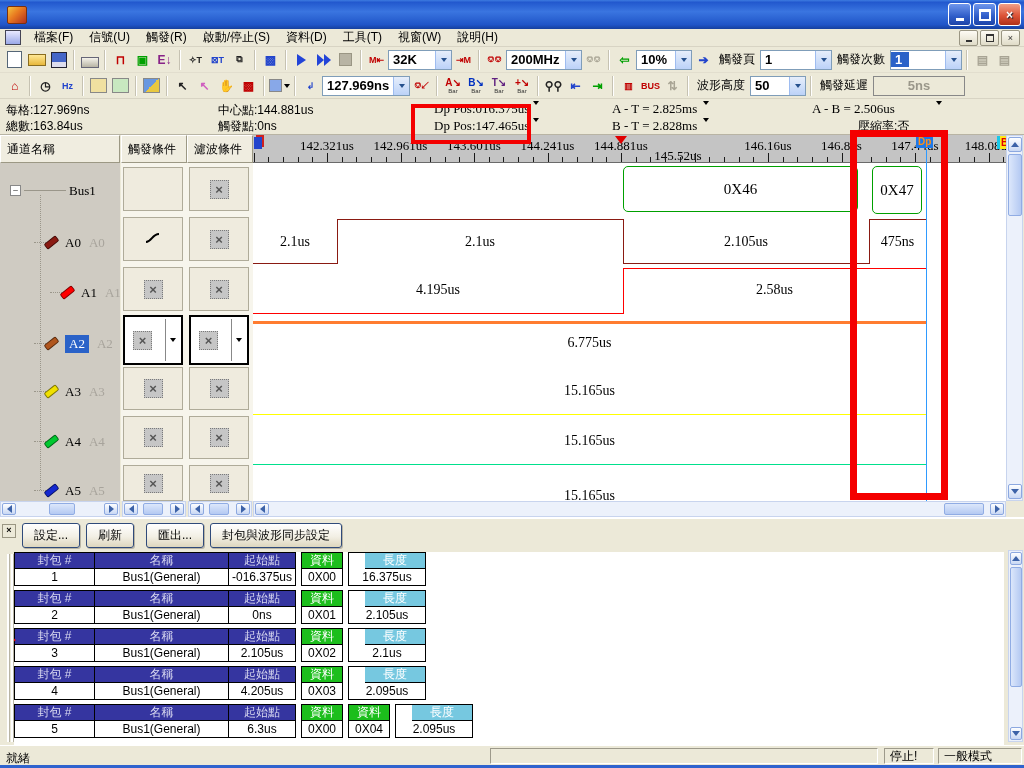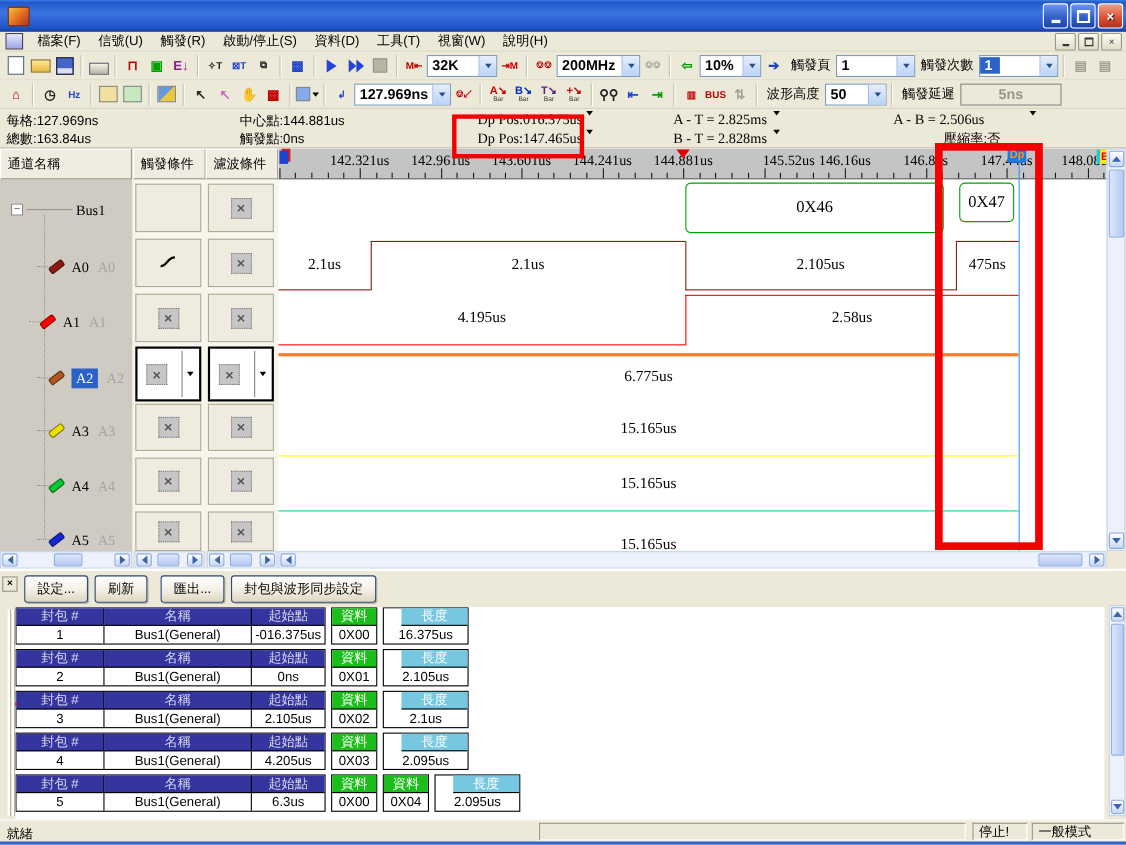--- a/index.html
+++ b/index.html
@@ -391,21 +391,21 @@
         <div class="minus-box">−</div>
         <div style="width: 42px; border-top: 1px solid rgb(154, 150, 138); margin: 0px 3px;"></div>
         <span>Bus1</span>
       </div>
       <div class="tree-item" style="top: 99px; left: 44px; height: 17px;">
         <div style="position: absolute; left: -10px; top: 8px; width: 12px; border-top: 1px dotted rgb(154, 150, 138);"></div>
         <div class="pen" style="background: rgb(138, 26, 18); margin-right: 6px;"></div>
         <span>A0</span>
         <span class="gray-dup">A0</span>
       </div>
-      <div class="tree-item" style="top: 149px; left: 36px; height: 17px; justify-content: flex-end;">
+      <div class="tree-item" style="top: 149px; left: 60px; height: 17px; justify-content: flex-end;">
         <div style="position: absolute; left: -10px; top: 8px; width: 12px; border-top: 1px dotted rgb(154, 150, 138);"></div>
         <div class="pen" style="background: rgb(255, 0, 0); margin-right: 6px;"></div>
         <span>A1</span>
         <span class="gray-dup">A1</span>
       </div>
       <div class="tree-item" style="top: 200px; left: 44px; height: 17px;">
         <div style="position: absolute; left: -10px; top: 8px; width: 12px; border-top: 1px dotted rgb(154, 150, 138);"></div>
         <div class="pen" style="background: rgb(176, 86, 30); margin-right: 6px;"></div>
         <span class="sel-blue">A2</span>
         <span class="gray-dup">A2</span>
@@ -485,21 +485,21 @@
     </div>
   </div>
 <div class="wavepane" id="wavepane">
   <div class="ruler" id="ruler">
     <div class="origin-mark"></div>
   <div class="ruler-label" style="left: 74px;">142.321us</div>
       <div class="ruler-label" style="left: 147.5px;">142.961us</div>
       <div class="ruler-label" style="left: 221px;">143.601us</div>
       <div class="ruler-label" style="left: 294.5px;">144.241us</div>
       <div class="ruler-label" style="left: 368px;">144.881us</div>
-      <div class="ruler-label" style="left: 464px;">145.52us</div>
+      <div class="ruler-label" style="left: 425px; margin-top: 10px;">145.52us</div>
       <div class="ruler-label" style="left: 515px;">146.16us</div>
       <div class="ruler-label" style="left: 588.5px;">146.8us</div>
       <div class="ruler-label" style="left: 662px;">147.44us</div>
       <div class="ruler-label" style="left: 735.5px;">148.08us</div>
       <div class="tick" style="left: 0.5px; height: 9px;"></div>
       <div class="tick" style="left: 15.2px; height: 5px;"></div>
       <div class="tick" style="left: 29.9px; height: 5px;"></div>
       <div class="tick" style="left: 44.6px; height: 5px;"></div>
       <div class="tick" style="left: 59.3px; height: 5px;"></div>
       <div class="tick" style="left: 74px; height: 9px;"></div>
@@ -550,21 +550,21 @@
       <div class="tick" style="left: 735.5px; height: 9px;"></div>
       <div class="tick" style="left: 750.2px; height: 5px;"></div>
       <div class="trig-tri" style="left: 368px;"></div>
       <div class="dp-mark" style="left: 663px;">Dp</div>
       <div class="edge-mark" style="left: 744px;">B</div>
     </div>
 <div class="dpline" style="left: 673px; top: 14px; height: 352px;"></div>
     <div class="bus-seg" style="left: 370px; top: 31px; width: 235px; height: 46px; border-color: rgb(0, 160, 0);">
       <span>0X46</span>
     </div>
-    <div class="bus-seg" style="left: 619px; top: 31px; width: 50px; height: 36px; border-color: rgb(0, 160, 0);">
+    <div class="bus-seg" style="left: 619px; top: 31px; width: 50px; height: 48px; border-color: rgb(0, 160, 0);">
       <span>0X47</span>
     </div>
     <div class="sigline" style="left: 0px; top: 128px; width: 84px; height: 1px; background: rgb(138, 26, 18);"></div>
     <div class="meas" style="left: 42px; top: 107px;">2.1us</div>
     <div class="sigline" style="left: 84px; top: 84px; width: 286px; height: 1px; background: rgb(138, 26, 18);"></div>
     <div class="sigline" style="left: 84px; top: 84px; width: 1px; height: 45px; background: rgb(138, 26, 18);"></div>
     <div class="meas" style="left: 227px; top: 107px;">2.1us</div>
     <div class="sigline" style="left: 370px; top: 128px; width: 246px; height: 1px; background: rgb(138, 26, 18);"></div>
     <div class="sigline" style="left: 370px; top: 84px; width: 1px; height: 45px; background: rgb(138, 26, 18);"></div>
     <div class="meas" style="left: 493px; top: 107px;">2.105us</div>

